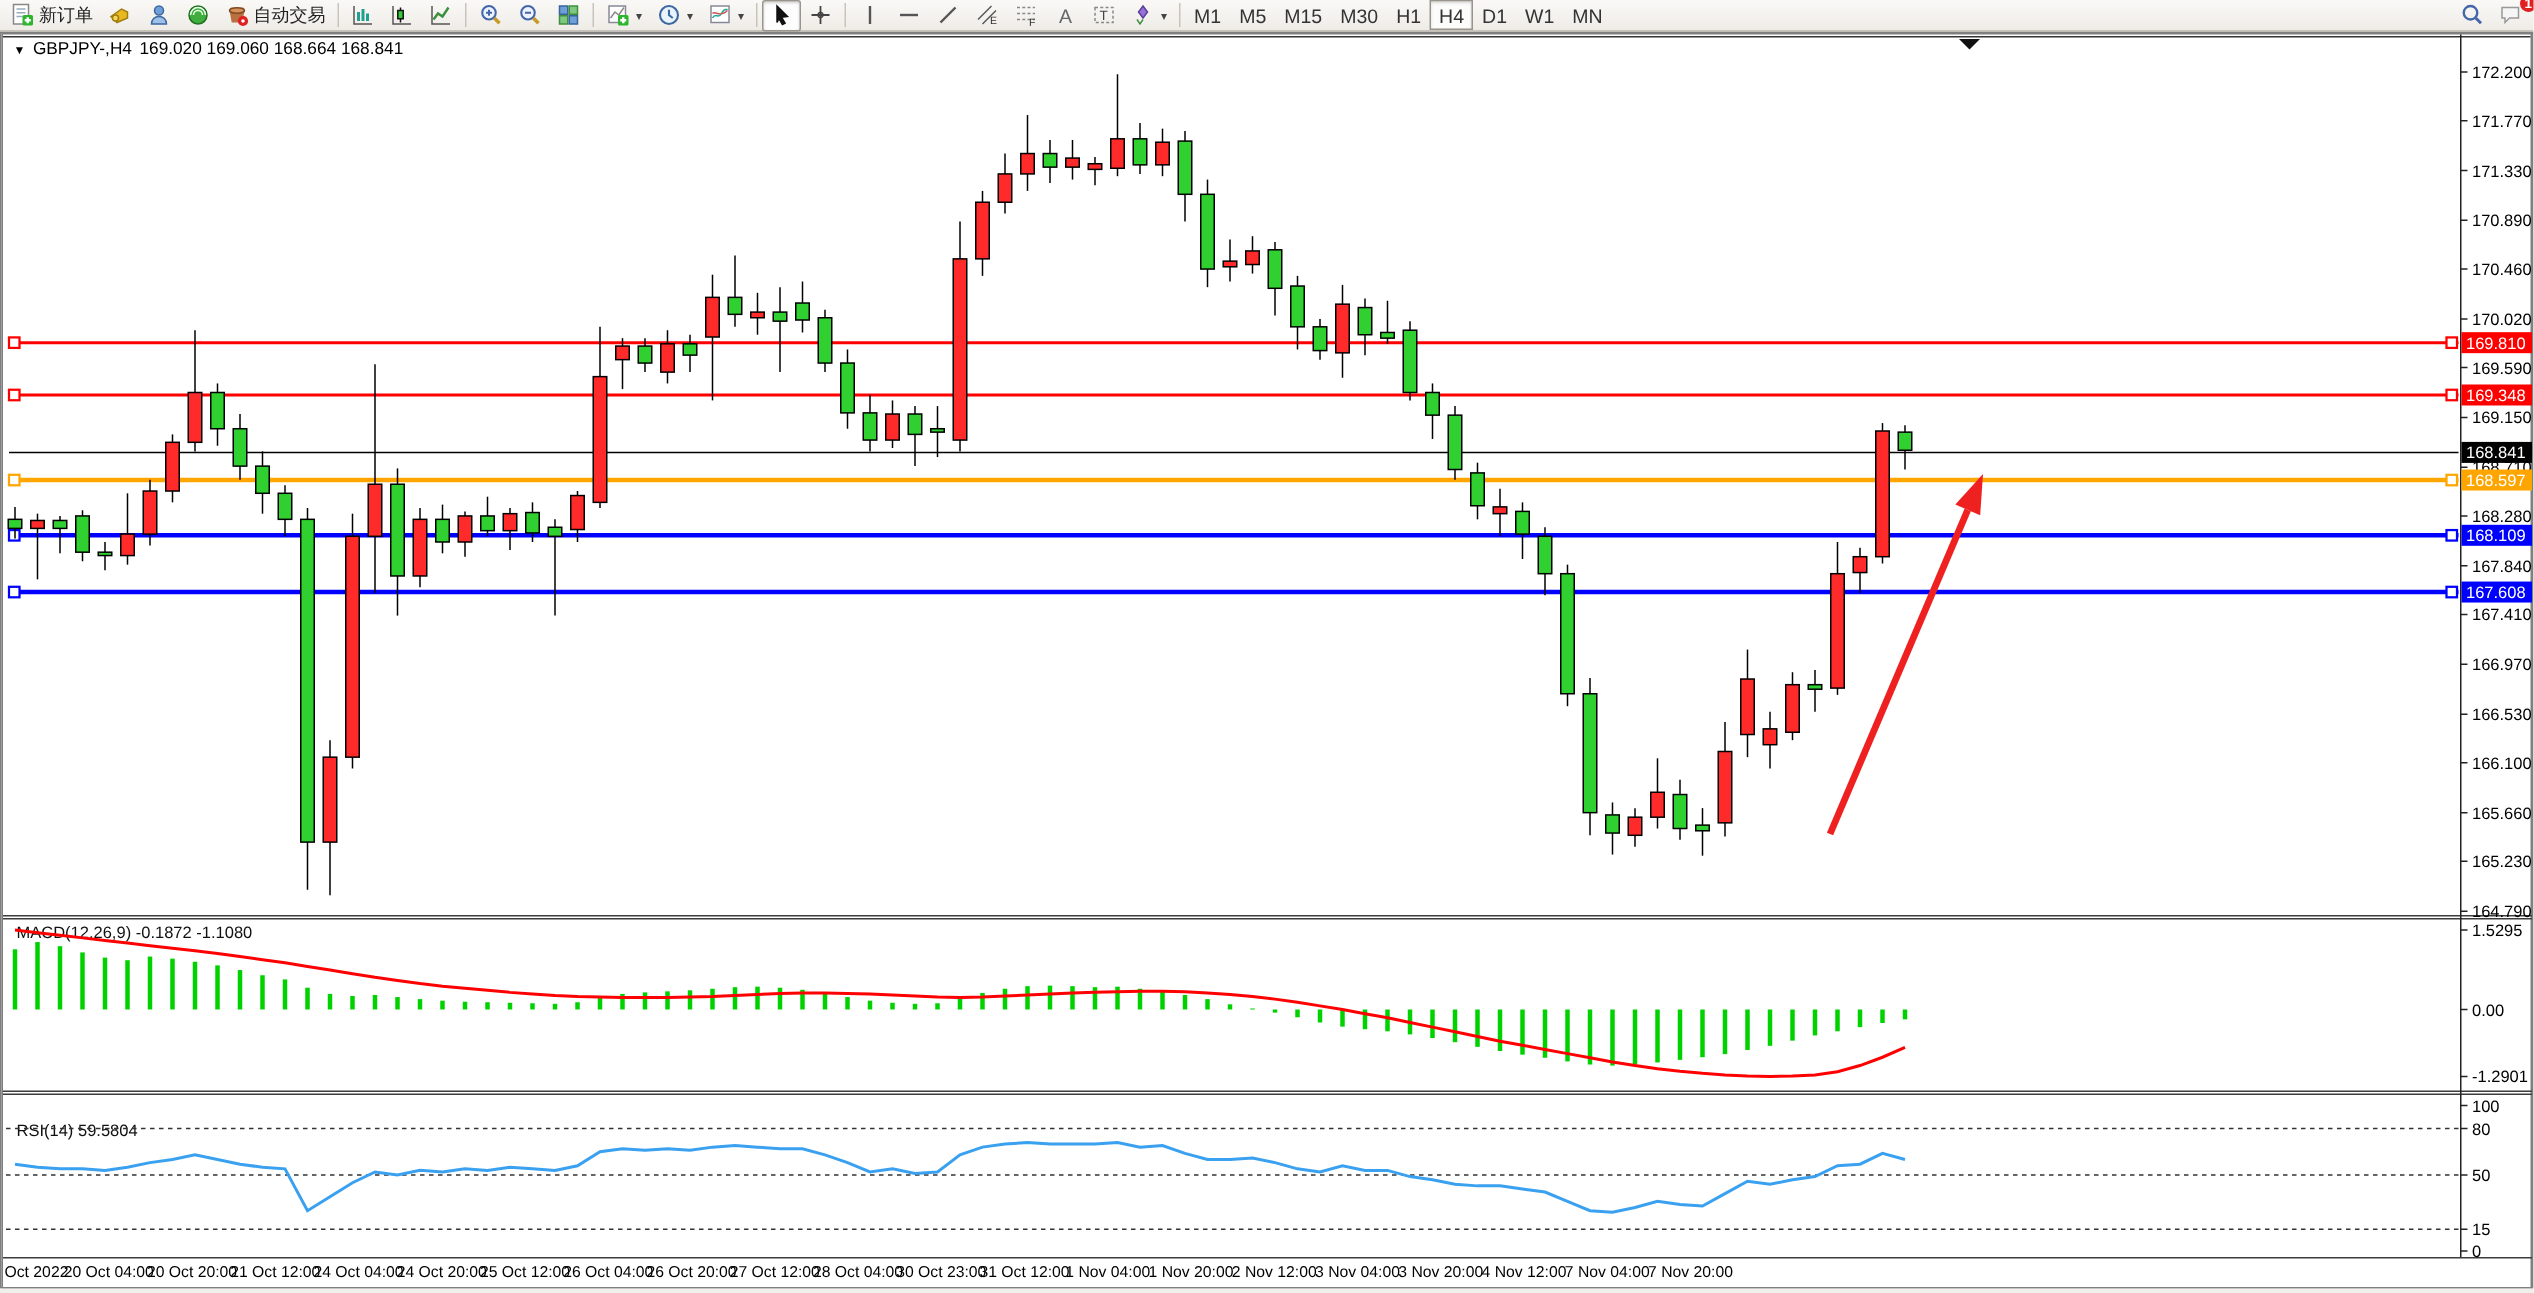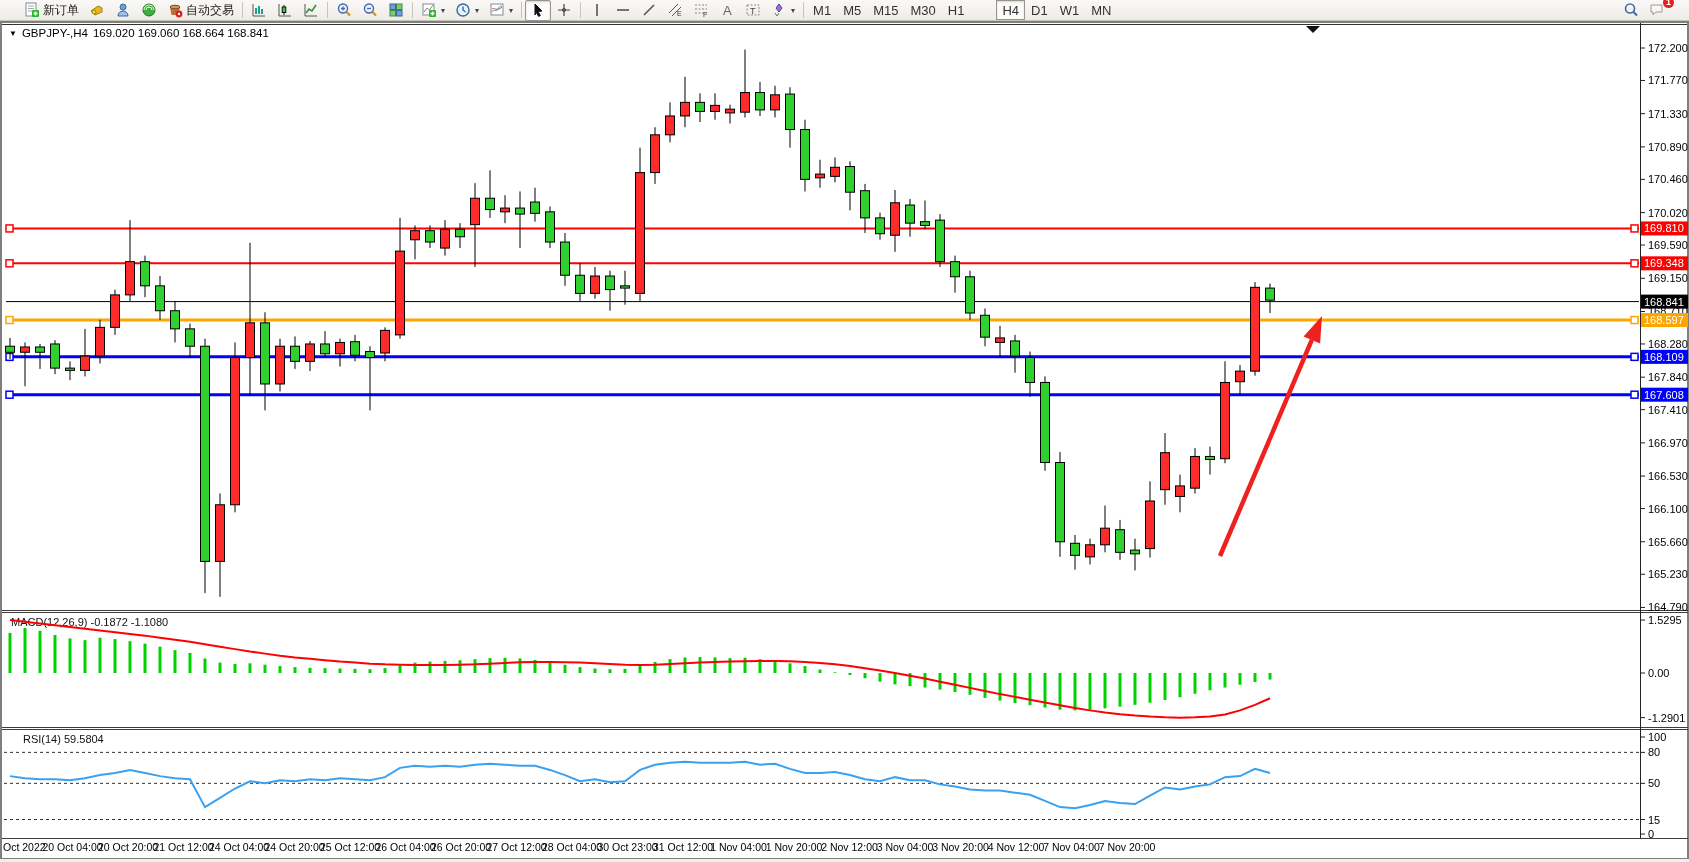--- a/index.html
+++ b/index.html
@@ -1,41 +1,41 @@
 <!DOCTYPE html>
 <html><head>
 <meta charset="utf-8">
 <style>
   html,body{margin:0;padding:0;}
   body{width:1689px;height:862px;position:relative;overflow:hidden;
        font-family:"Liberation Sans",sans-serif;background:#f1efec;}
   
   #toolbar{position:absolute;left:0;top:0;width:1689px;height:21px;
            background:linear-gradient(#faf9f7,#efece7);border-bottom:1px solid #c9c4ba;
-           display:flex;align-items:center;padding:0 19px;box-sizing:border-box;z-index:30;}
+           display:flex;align-items:center;padding:0 2px;box-sizing:border-box;z-index:30;}
   .tb-btn{height:19px;display:flex;align-items:center;gap:3px;padding:0 4px;border:1px solid transparent;
           border-radius:2px;cursor:default;font-size:12px;color:#222;white-space:nowrap;}
   .tb-btn.active{background:#fdfdfd;border:1px solid #9a958c;box-shadow:inset 0 1px 2px rgba(0,0,0,.18);}
   .tb-sep{width:1px;height:16px;background:#c9c4ba;margin:0 3px;}
   .tb-caret{font-size:8px;color:#444;margin-left:1px;}
   .tf-btn{height:18px;padding:0 5px;font-size:13px;color:#333;display:flex;align-items:center;border:1px solid transparent;}
-  .tf-btn.active{background:#fcfcfb;border:1px solid #9a958c;box-shadow:inset 0 1px 2px rgba(0,0,0,.15);margin-left:26px;}
+  .tf-btn.active{background:#fcfcfb;border:1px solid #9a958c;box-shadow:inset 0 1px 2px rgba(0,0,0,.15);}
   #tb-right{margin-left:auto;display:flex;align-items:center;}
   .badge{position:absolute;top:-4px;right:-5px;background:#e02020;color:#fff;border-radius:7px;
          font-size:9px;line-height:11px;min-width:11px;text-align:center;font-weight:bold;}
   
   #chart-window{position:absolute;left:0;top:21px;width:1689px;height:838px;background:#fff;
                 border:1px solid #7f7f7f;box-sizing:border-box;z-index:1;}
   #chart-svg{position:absolute;left:0;top:0;z-index:2;}
   #chart-title{position:absolute;left:8px;top:5px;z-index:10;font-size:11.5px;color:#000;
                display:flex;align-items:center;gap:5px;}
   #chart-title .tri{font-size:8px;}
   .pane-label{position:absolute;left:10px;z-index:10;font-size:11px;color:#111;}
   #macd-label{top:594px;}
-  #rsi-label{top:711px;margin-left:12px;}
+  #rsi-label{top:726px;}
   #bottom-strip{position:absolute;left:0;top:859px;width:1689px;height:3px;background:#f1efec;z-index:5;}
   text{font-family:"Liberation Sans",sans-serif;}
 </style>
 </head>
 <body>
 
 <div id="toolbar">
     <div class="tb-btn">
       <svg width="16" height="16" viewBox="0 0 16 16">
         <rect x="2" y="1" width="10" height="13" fill="#fff" stroke="#888"></rect>

